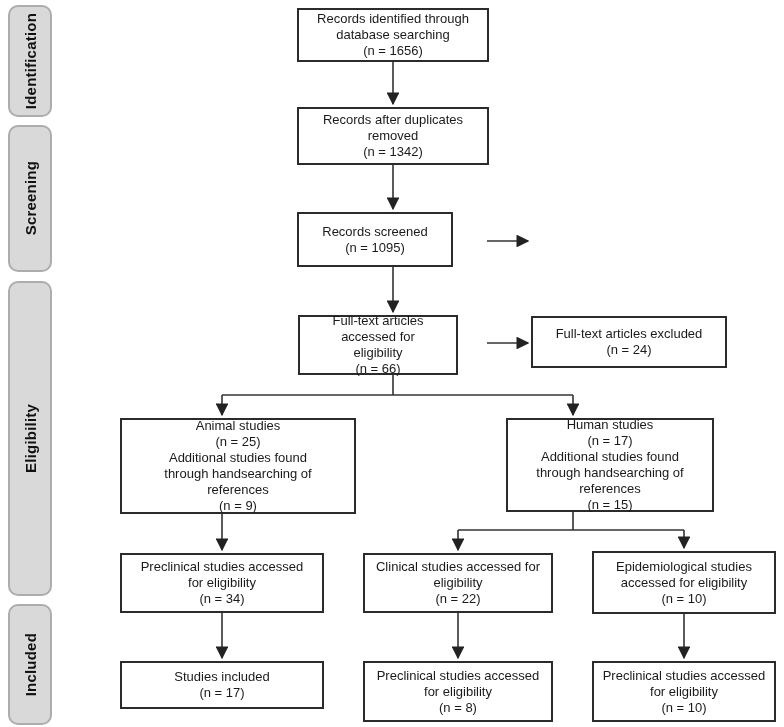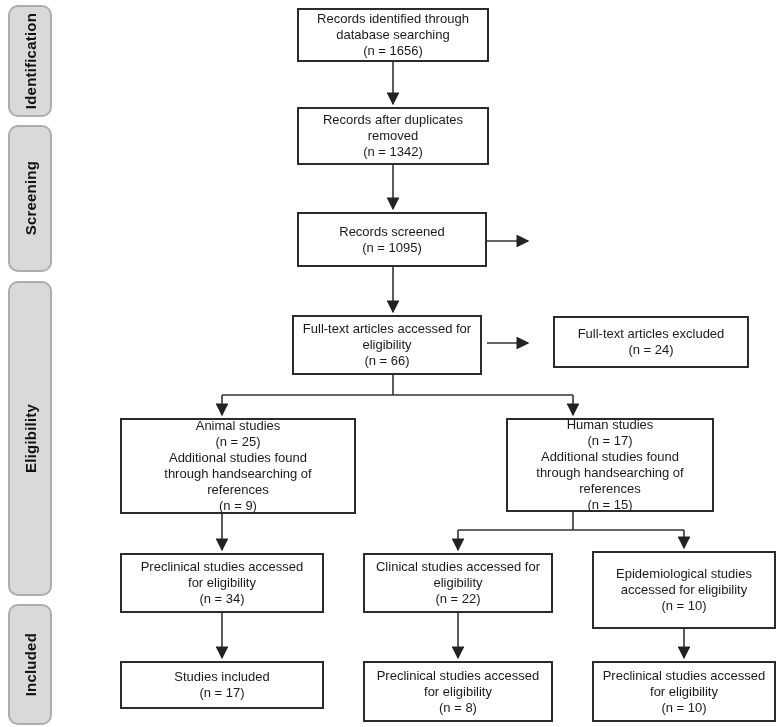--- a/index.html
+++ b/index.html
@@ -118,29 +118,29 @@
   </div>
 
   <div class="box" style="left:297px;top:8px;width:192px;height:54px">Records identified through
 database searching
 (n = 1656)</div>
 
   <div class="box" style="left:297px;top:107px;width:192px;height:58px">Records after duplicates
 removed
 (n = 1342)</div>
 
-  <div class="box" style="left:297px;top:212px;width:190px;height:55px">Records screened
+  <div class="box" style="left:297px;top:212px;width:156px;height:55px">Records screened
 (n = 1095)</div>
 
 
-  <div class="box" style="left:292px;top:315px;width:190px;height:60px">Full-text articles accessed for
+  <div class="box" style="left:298px;top:315px;width:160px;height:60px">Full-text articles accessed for
 eligibility
 (n = 66)</div>
 
-  <div class="box" style="left:553px;top:316px;width:196px;height:52px">Full-text articles excluded
+  <div class="box" style="left:531px;top:316px;width:196px;height:52px">Full-text articles excluded
 (n = 24)</div>
 
   <div class="box" style="left:120px;top:418px;width:236px;height:96px">Animal studies
 (n = 25)
 Additional studies found
 through handsearching of
 references
 (n = 9)</div>
 
   <div class="box" style="left:506px;top:418px;width:208px;height:94px">Human studies
@@ -151,21 +151,21 @@
 (n = 15)</div>
 
   <div class="box" style="left:120px;top:553px;width:204px;height:60px">Preclinical studies accessed
 for eligibility
 (n = 34)</div>
 
   <div class="box" style="left:363px;top:553px;width:190px;height:60px">Clinical studies accessed for
 eligibility
 (n = 22)</div>
 
-  <div class="box" style="left:592px;top:551px;width:184px;height:78px">Epidemiological studies
+  <div class="box" style="left:592px;top:551px;width:184px;height:63px">Epidemiological studies
 accessed for eligibility
 (n = 10)</div>
 
   <div class="box" style="left:120px;top:661px;width:204px;height:48px">Studies included
 (n = 17)</div>
 
   <div class="box" style="left:363px;top:661px;width:190px;height:61px">Preclinical studies accessed
 for eligibility
 (n = 8)</div>
 

